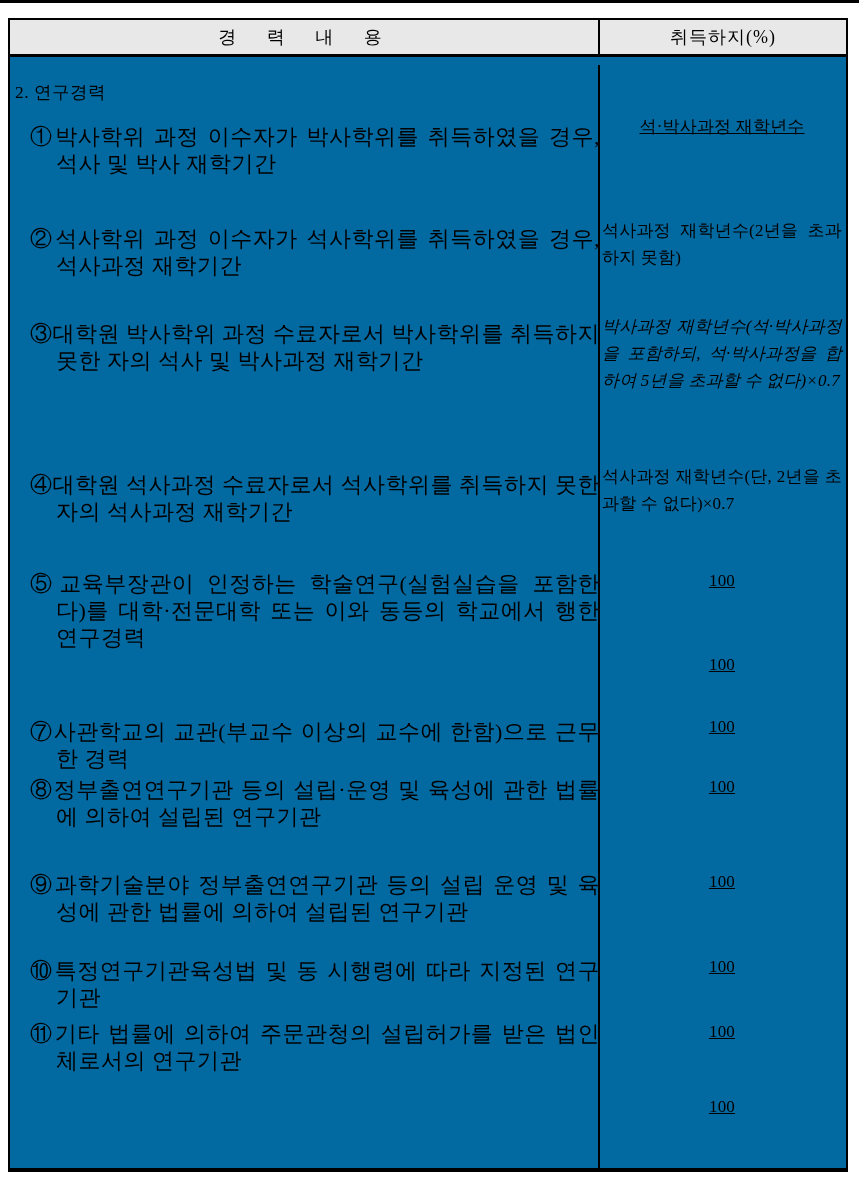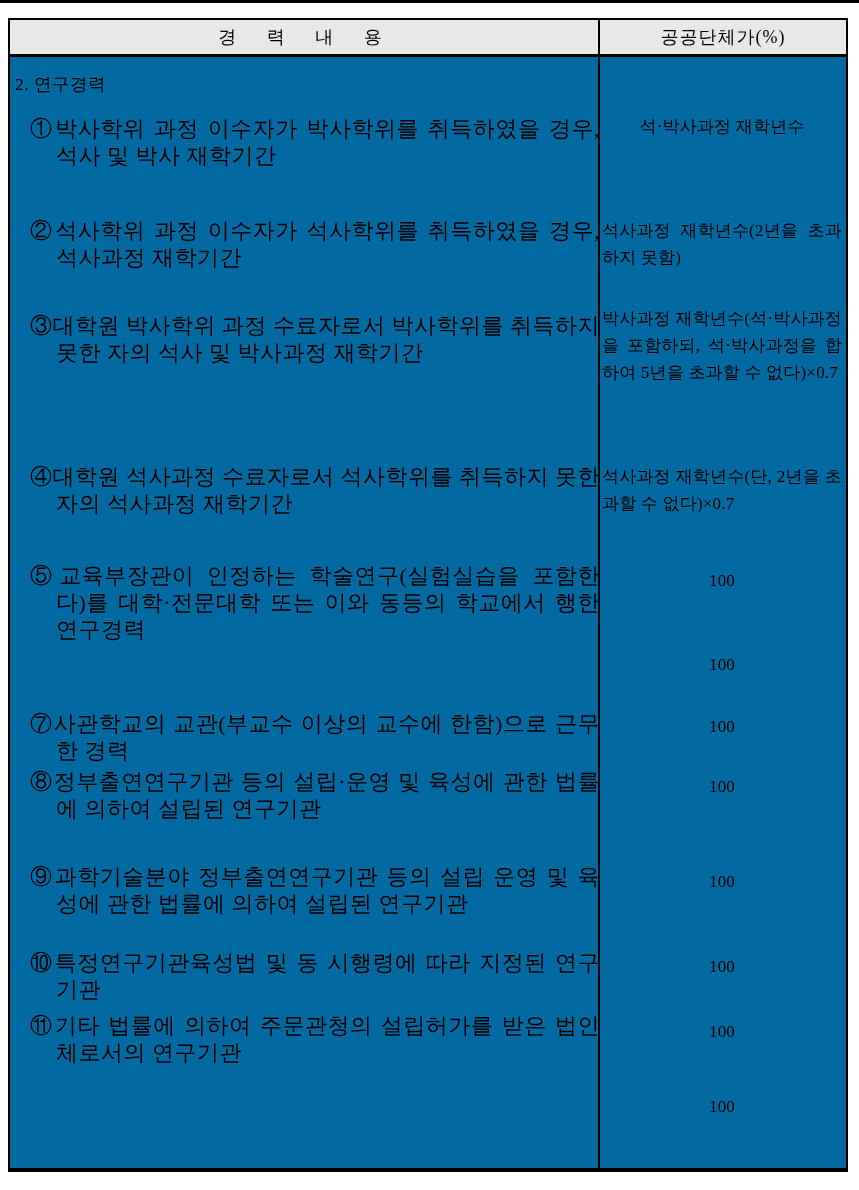--- a/index.html
+++ b/index.html
@@ -17,59 +17,59 @@
   .thead{
     display:flex;height:34px;background:#e8e8e8;border-bottom:3px solid #000;
   }
   .th{
     display:flex;align-items:center;justify-content:center;
     font-size:18px;box-sizing:border-box;
   }
   .th-left{width:590px;border-right:2px solid #000;letter-spacing:8px;word-spacing:10px;}
   .th-right{flex:1;letter-spacing:1px;}
   .tbody{position:relative;display:flex;height:1111px;}
-  .col-left{width:590px;border-right:2px solid #000;position:relative;box-sizing:border-box;}
+  .col-left{width:590px;border-right:2px solid #000;position:relative;box-sizing:border-box;margin-top:8px;}
   .col-right{flex:1;position:relative;}
   .sec{
     position:absolute;left:5px;top:15px;font-size:17.5px;letter-spacing:0.5px;
   }
   .li{
     position:absolute;left:46px;width:544px;
     font-size:22px;line-height:27px;letter-spacing:0.5px;
     text-indent:-26px;text-align:justify;
   }
   .ri{
     position:absolute;left:2px;width:240px;
     font-size:17px;line-height:27px;letter-spacing:0.2px;
   }
   .ri .just{text-align:justify;}
-  .ri .ctr{text-align:center;}
+  .ri .ctr{text-align:center;text-decoration:underline;}
   
   .p1{top:58px;}  .r1{top:56px;}
   .p2{top:160px;} .r2{top:160px;}
-  .p3{top:255px;} .r3{top:248px;}
+  .p3{top:255px;} .r3{top:256px;font-style:italic;}
   .p4{top:406px;} .r4{top:406px;}
   .p5{top:505px;} .r5{top:510px;}
   .p6{top:592px;} .r6{top:594px;}
   .p7{top:653px;} .r7{top:656px;}
   .p8{top:711px;} .r8{top:716px;}
   .p9{top:806px;} .r9{top:811px;}
   .p10{top:892px;} .r10{top:896px;}
   .p11{top:955px;} .r11{top:961px;}
   .p12{top:1031px;} .r12{top:1036px;}
 </style>
 </head>
 <body>
 
 <div class="top-edge"></div>
 
 <div class="table">
   <div class="thead">
     <div class="th th-left">경 력 내 용</div>
-    <div class="th th-right">공공단체가(%)</div>
+    <div class="th th-right">취득하지(%)</div>
   </div>
   <div class="tbody">
     <div class="col-left">
       <div class="sec">2. 연구경력</div>
 
       <div class="li p1"><span>①</span><span>박사학위 과정 이수자가 박사학위를 취득하였을 경우, 석사 및 박사 재학기간</span></div>
       <div class="li p2"><span>②</span><span>석사학위 과정 이수자가 석사학위를 취득하였을 경우, 석사과정 재학기간</span></div>
       <div class="li p4"><span>④</span><span>대학원 석사과정 수료자로서 석사학위를 취득하지 못한 자의 석사과정 재학기간</span></div>
       <div class="li p3"><span>③</span><span>대학원 박사학위 과정 수료자로서 박사학위를 취득하지 못한 자의 석사 및 박사과정 재학기간</span></div>
       <div class="li p5"><span>⑤</span><span>교육부장관이 인정하는 학술연구(실험실습을 포함한다)를 대학·전문대학 또는 이와 동등의 학교에서 행한 연구경력</span></div>

